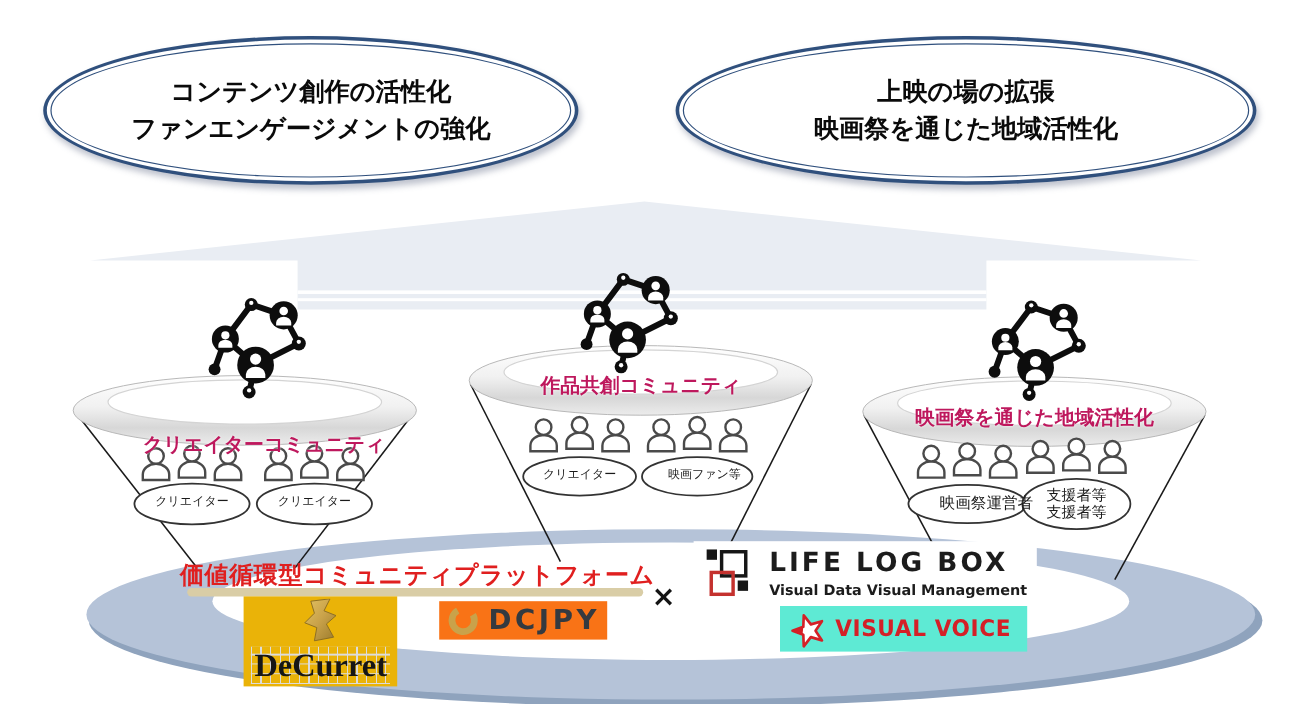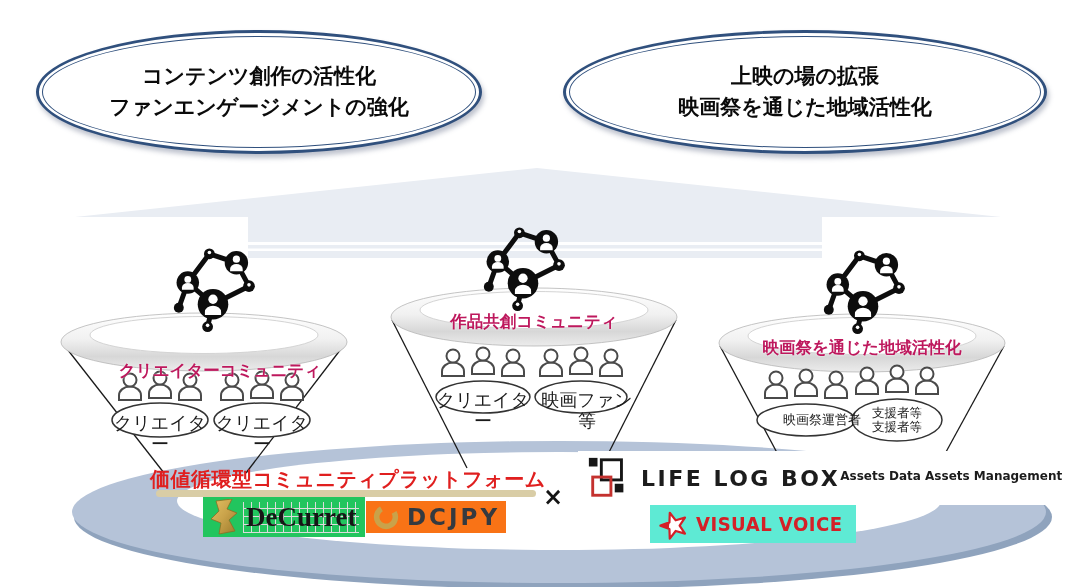--- a/index.html
+++ b/index.html
@@ -19,48 +19,48 @@
     content:"";position:absolute;inset:3px;border:1.5px solid #30507d;border-radius:50%;
   }
   .banner-text{position:relative;text-align:center;font-size:21px;font-weight:bold;line-height:1.5;color:#0a0a0a;}
   .banner-text span{display:block;}
   
   .bowl-title{
     position:absolute;width:280px;text-align:center;font-size:16.5px;font-weight:bold;color:#be185d;
     text-shadow:0 0 2px rgba(255,255,255,.9);
   }
   .pill-label{
-    position:absolute;text-align:center;font-size:18px;font-weight:500;color:#1a1a1a;line-height:1.15;
+    position:absolute;text-align:center;font-size:10px;font-weight:500;color:#1a1a1a;line-height:1.15;
   }
   .pill-label span{display:block;}
   
   .platform-title{
     position:absolute;left:150px;top:466px;width:390px;text-align:left;
     font-size:20px;font-weight:bold;color:#e01f1f;letter-spacing:.5px;white-space:nowrap;
   }
   .platform-underline{
     position:absolute;left:156px;top:490px;width:380px;height:7px;background:#d9cda6;border-radius:4px;
   }
   .multiply{
     position:absolute;left:541px;top:483px;width:24px;text-align:center;
     font-size:24px;font-weight:bold;color:#141414;
   }
   .logo-block{position:absolute;display:flex;align-items:center;}
-  .decurret{left:203px;top:497px;background:#22c55e;padding:2px 6px;gap:4px;}
+  .decurret{left:203px;top:497px;background:#eab308;padding:2px 6px;gap:4px;flex-direction:column;}
   .decurret-word{
     font-family:"Liberation Serif","DejaVu Serif",serif;font-size:27px;font-weight:bold;color:#161616;
     padding:0 3px;
     background-image:
       repeating-linear-gradient(0deg,#dcdcdc 0 1px,transparent 1px 8px),
       repeating-linear-gradient(90deg,#dcdcdc 0 1px,transparent 1px 8px);
   }
   .dcjpy{left:366px;top:501px;background:#f97316;padding:2px 6px;gap:7px;}
   .dcjpy-word{font-size:23px;font-weight:bold;letter-spacing:3px;color:#343a40;}
   .llb{left:578px;top:451px;background:#fff;padding:4px 8px;gap:9px;}
-  .llb-col{display:flex;flex-direction:row;}
+  .llb-col{display:flex;flex-direction:column;}
   .llb-title{font-size:22px;font-weight:600;letter-spacing:2.5px;color:#1c1c1c;white-space:nowrap;}
   .llb-sub{font-size:12px;font-weight:bold;color:#1c1c1c;margin-top:3px;white-space:nowrap;}
   .vv{left:650px;top:505px;background:#5eead4;padding:2px 6px;gap:4px;}
   .vv-word{font-size:19px;font-weight:bold;color:#d42027;letter-spacing:.5px;white-space:nowrap;transform:scaleX(.95);transform-origin:left;}
 </style>
 </head>
 <body>
 
 <div id="canvas">
 
@@ -223,21 +223,21 @@
 
   <div class="logo-block llb">
     <svg width="46" height="46" viewBox="0 0 48 48">
       <rect x="3" y="3" width="9" height="9" fill="#161616"></rect>
       <rect x="16" y="5" width="21" height="21" fill="none" stroke="#161616" stroke-width="3"></rect>
       <rect x="7" y="23" width="19" height="19" fill="none" stroke="#c4312e" stroke-width="3"></rect>
       <rect x="30" y="30" width="9" height="9" fill="#161616"></rect>
     </svg>
     <div class="llb-col">
       <span class="llb-title">LIFE LOG BOX</span>
-      <span class="llb-sub">Assets Data Assets Management</span>
+      <span class="llb-sub">Visual Data Visual Management</span>
     </div>
   </div>
 
   <div class="logo-block vv">
     <svg width="36" height="34" viewBox="0 0 40 40">
       <g transform="rotate(-18 20 22)">
         <path d="M20,6 L23.9,16.6 L35.2,17 L26.3,24 L29.4,34.9 L20,28.5 L10.6,34.9 L13.7,24 L4.8,17 L16.1,16.6 Z" fill="#ffffff" stroke="#d42027" stroke-width="2.6" stroke-linejoin="round"></path>
         <polygon points="4.8,17 16.1,16.6 13.2,23.2" fill="#d42027"></polygon>
       </g>
     </svg>

